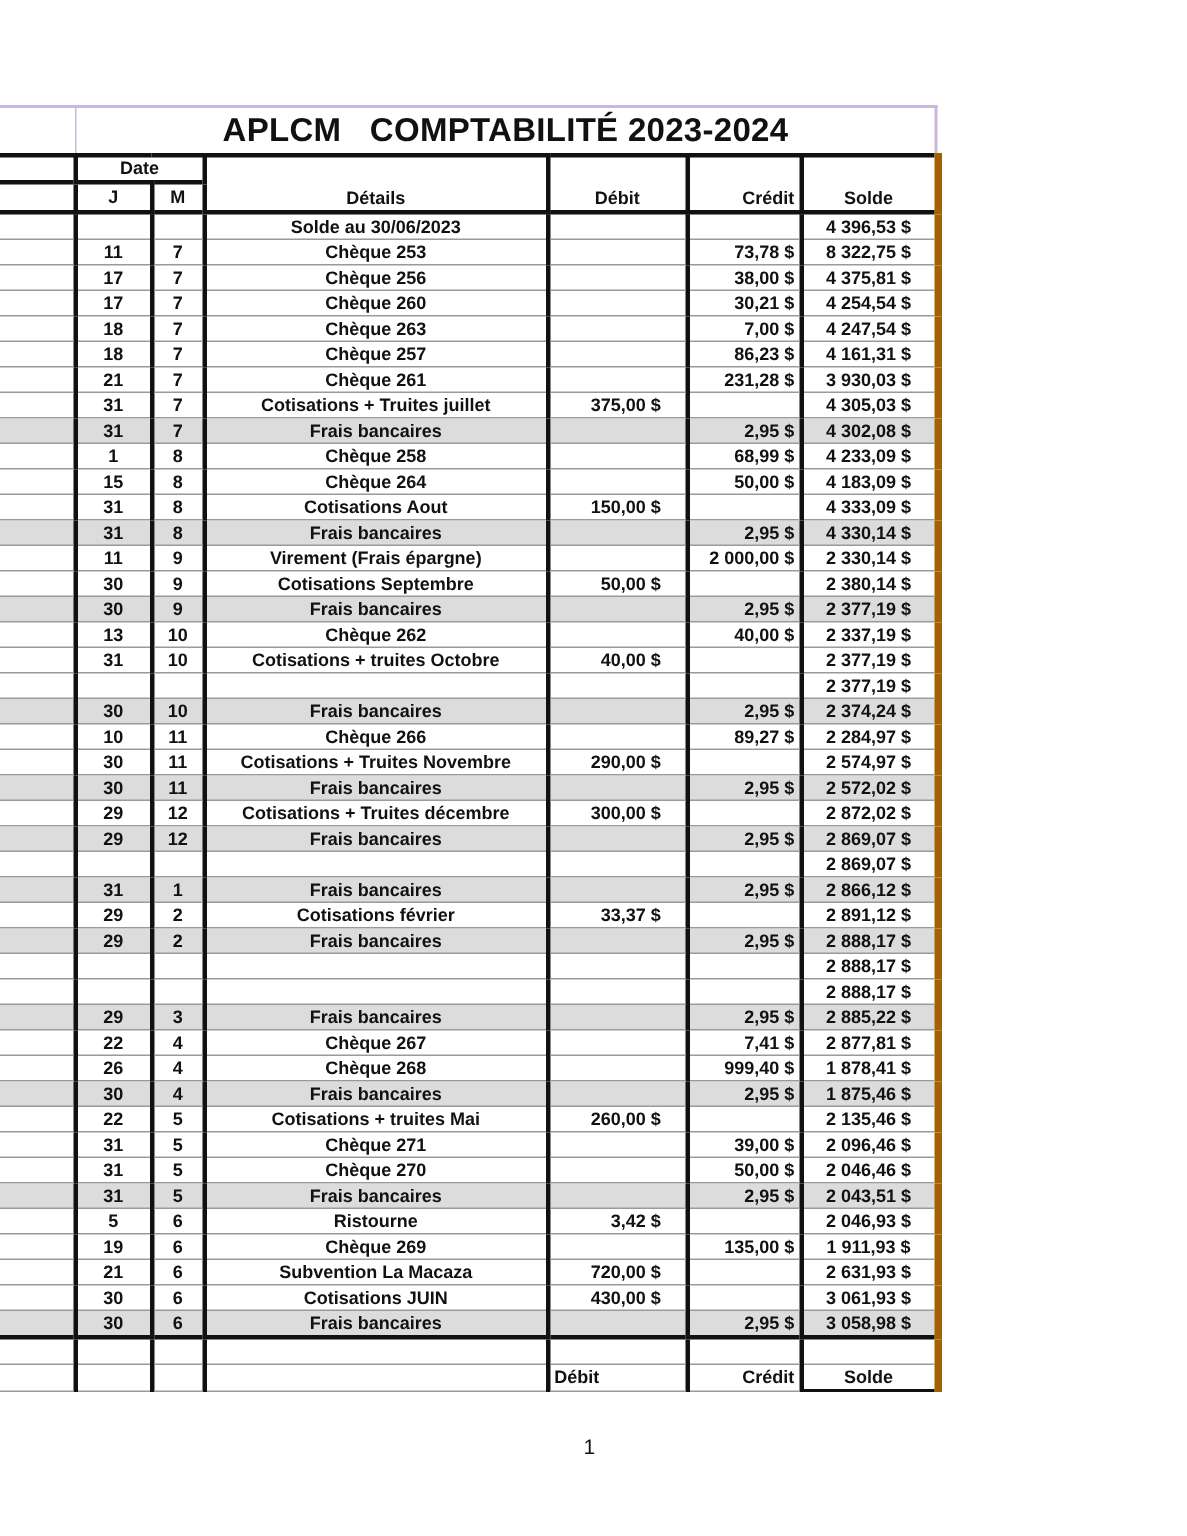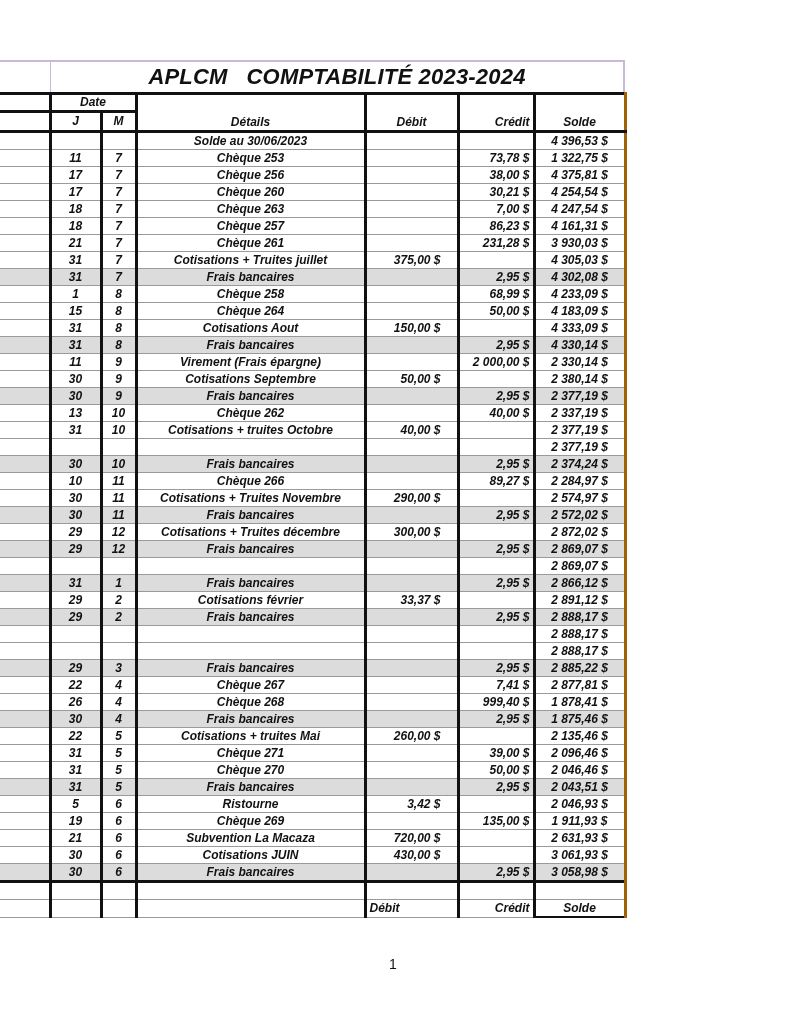--- a/index.html
+++ b/index.html
@@ -1,32 +1,32 @@
 <!DOCTYPE html>
 <html><head>
 <meta charset="utf-8">
 <style>
   html, body { margin: 0; padding: 0; background: #ffffff; }
   body { width: 791px; height: 1024px; position: relative; overflow: hidden;
          font-family: "Liberation Sans", sans-serif; color: #111; }
-  .sheet { position: absolute; left: 0; top: 60px; width: 625px; font-style: italic; }
+  .sheet { position: absolute; left: 0; top: 70px; width: 625px; }
   .title-row { position: relative; height: 30px; border-top: 2px solid #c9b8d9; border-right: 2px solid #c9b8d9; }
   .title-row .lead { position: absolute; left: 0; top: 0; width: 50px; height: 30px; border-right: 1px solid #c9b8d9; }
   .title { position: absolute; left: 51px; right: 0; top: 0; height: 30px; line-height: 30px;
            text-align: center; font-weight: bold; font-size: 22px; letter-spacing: 0.2px; white-space: pre; }
   table { border-collapse: collapse; table-layout: fixed; width: 625px; font-size: 12px; font-weight: bold; }
   td { padding: 0 3px; height: 16px; line-height: 16px; white-space: nowrap; overflow: hidden;
        border-top: 1px solid #9a9a9a; border-bottom: 1px solid #9a9a9a; }
   td.c0 { border-right: 3px solid #111; border-left: none; }
   td.cj { border-right: 3px solid #111; text-align: center; }
   td.cm { border-right: 3px solid #111; text-align: center; }
   td.cd { border-right: 3px solid #111; text-align: center; }
   td.cdeb { border-right: 3px solid #111; text-align: right; padding-right: 16px; }
   td.ccr { border-right: 3px solid #111; text-align: right; margin-left: 18px; }
-  td.cso { border-right: 3px solid #a16207; text-align: center; }
+  td.cso { border-right: 5px solid #a16207; text-align: center; }
   tr.shade td { background: #dcdcdc; }
   tr.shade td.c0 { background: #dcdcdc; }
   thead td { border-top: 3px solid #111; }
   .hdr1 td { height: 15px; line-height: 15px; }
   .hdr2 td { height: 17px; line-height: 17px; border-bottom: 3px solid #111; }
   .hdr-date { text-align: center; border-bottom: 2px solid #111 !important; }
   .hdr-j { text-align: center; }
   .tall { vertical-align: bottom; }
   .foot1 td { border-top: 3px solid #111; }
   .foot2 td { border-bottom: 1px solid #9a9a9a; }
@@ -76,21 +76,21 @@
           <td class="ccr"></td>
           <td class="cso">4 396,53 $</td>
         </tr>
         <tr>
           <td class="c0"></td>
           <td class="cj">11</td>
           <td class="cm">7</td>
           <td class="cd">Chèque 253</td>
           <td class="cdeb"></td>
           <td class="ccr">73,78 $</td>
-          <td class="cso">1 322,75 $</td>
+          <td class="cso">8 322,75 $</td>
         </tr>
         <tr>
           <td class="c0"></td>
           <td class="cj">17</td>
           <td class="cm">7</td>
           <td class="cd">Chèque 256</td>
           <td class="cdeb"></td>
           <td class="ccr">38,00 $</td>
           <td class="cso">4 375,81 $</td>
         </tr>

